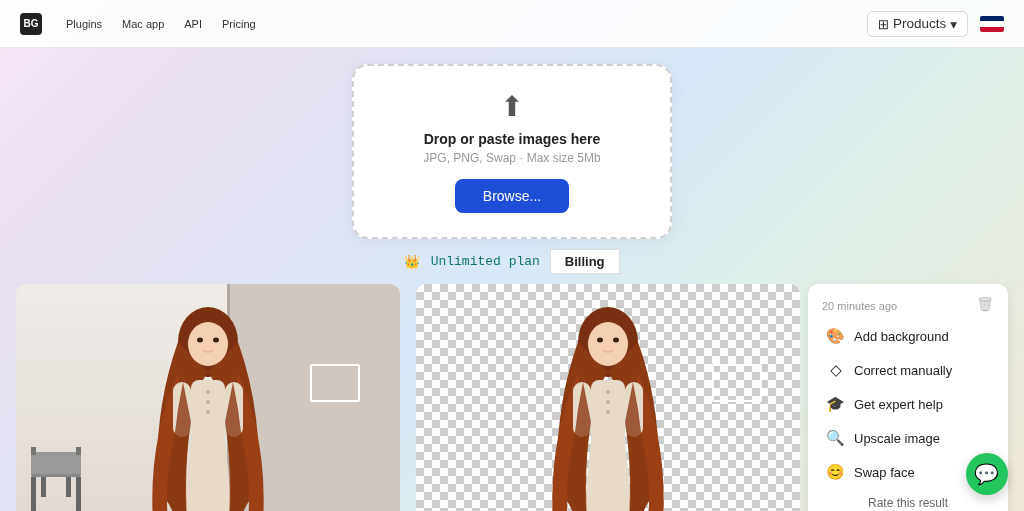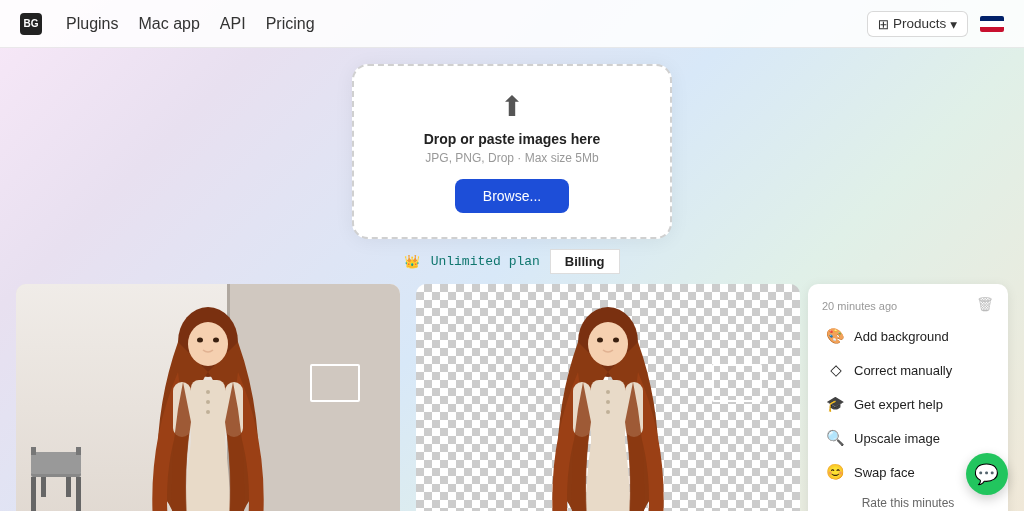--- a/index.html
+++ b/index.html
@@ -44,21 +44,21 @@
       font-size: 10px;
       font-weight: bold;
     }
     .navbar-links {
       display: flex;
       gap: 20px;
       align-items: center;
       flex: 1;
     }
     .nav-link {
-      font-size: 16px;
+      font-size: 11px;
       color: #333;
       cursor: pointer;
       text-decoration: none;
     }
     .navbar-right {
       display: flex;
       align-items: center;
       gap: 12px;
     }
     .products-btn {
@@ -321,21 +321,21 @@
       <span>▾</span>
     </button>
     <div class="flag-icon"></div>
   </div>
 </nav>
 
 <div class="hero">
   <div class="dropzone">
     <div class="upload-icon">⬆</div>
     <div class="drop-title">Drop or paste images here</div>
-    <div class="drop-subtitle">JPG, PNG, Drop · Max size 5Mb</div>
+    <div class="drop-subtitle">JPG, PNG, Swap · Max size 5Mb</div>
     <button class="browse-btn">Browse...</button>
   </div>
   <div class="plan-row">
     <span>👑</span>
     <span class="plan-text">Unlimited plan</span>
     <button class="billing-btn">Billing</button>
   </div>
 </div>
 
 <div class="main-content">
@@ -440,21 +440,21 @@
     <div class="sidebar-action">
       <span class="action-icon">🔍</span>
       <span>Upscale image</span>
     </div>
     <div class="sidebar-action">
       <span class="action-icon">😊</span>
       <span>Swap face</span>
     </div>
 
     <div class="rate-section">
-      <div class="rate-title">Rate this minutes</div>
+      <div class="rate-title">Rate this result</div>
 
     </div>
 
   </div>
 </div>
 
 <div class="chat-bubble">
   <span>💬</span>
 </div>
 

